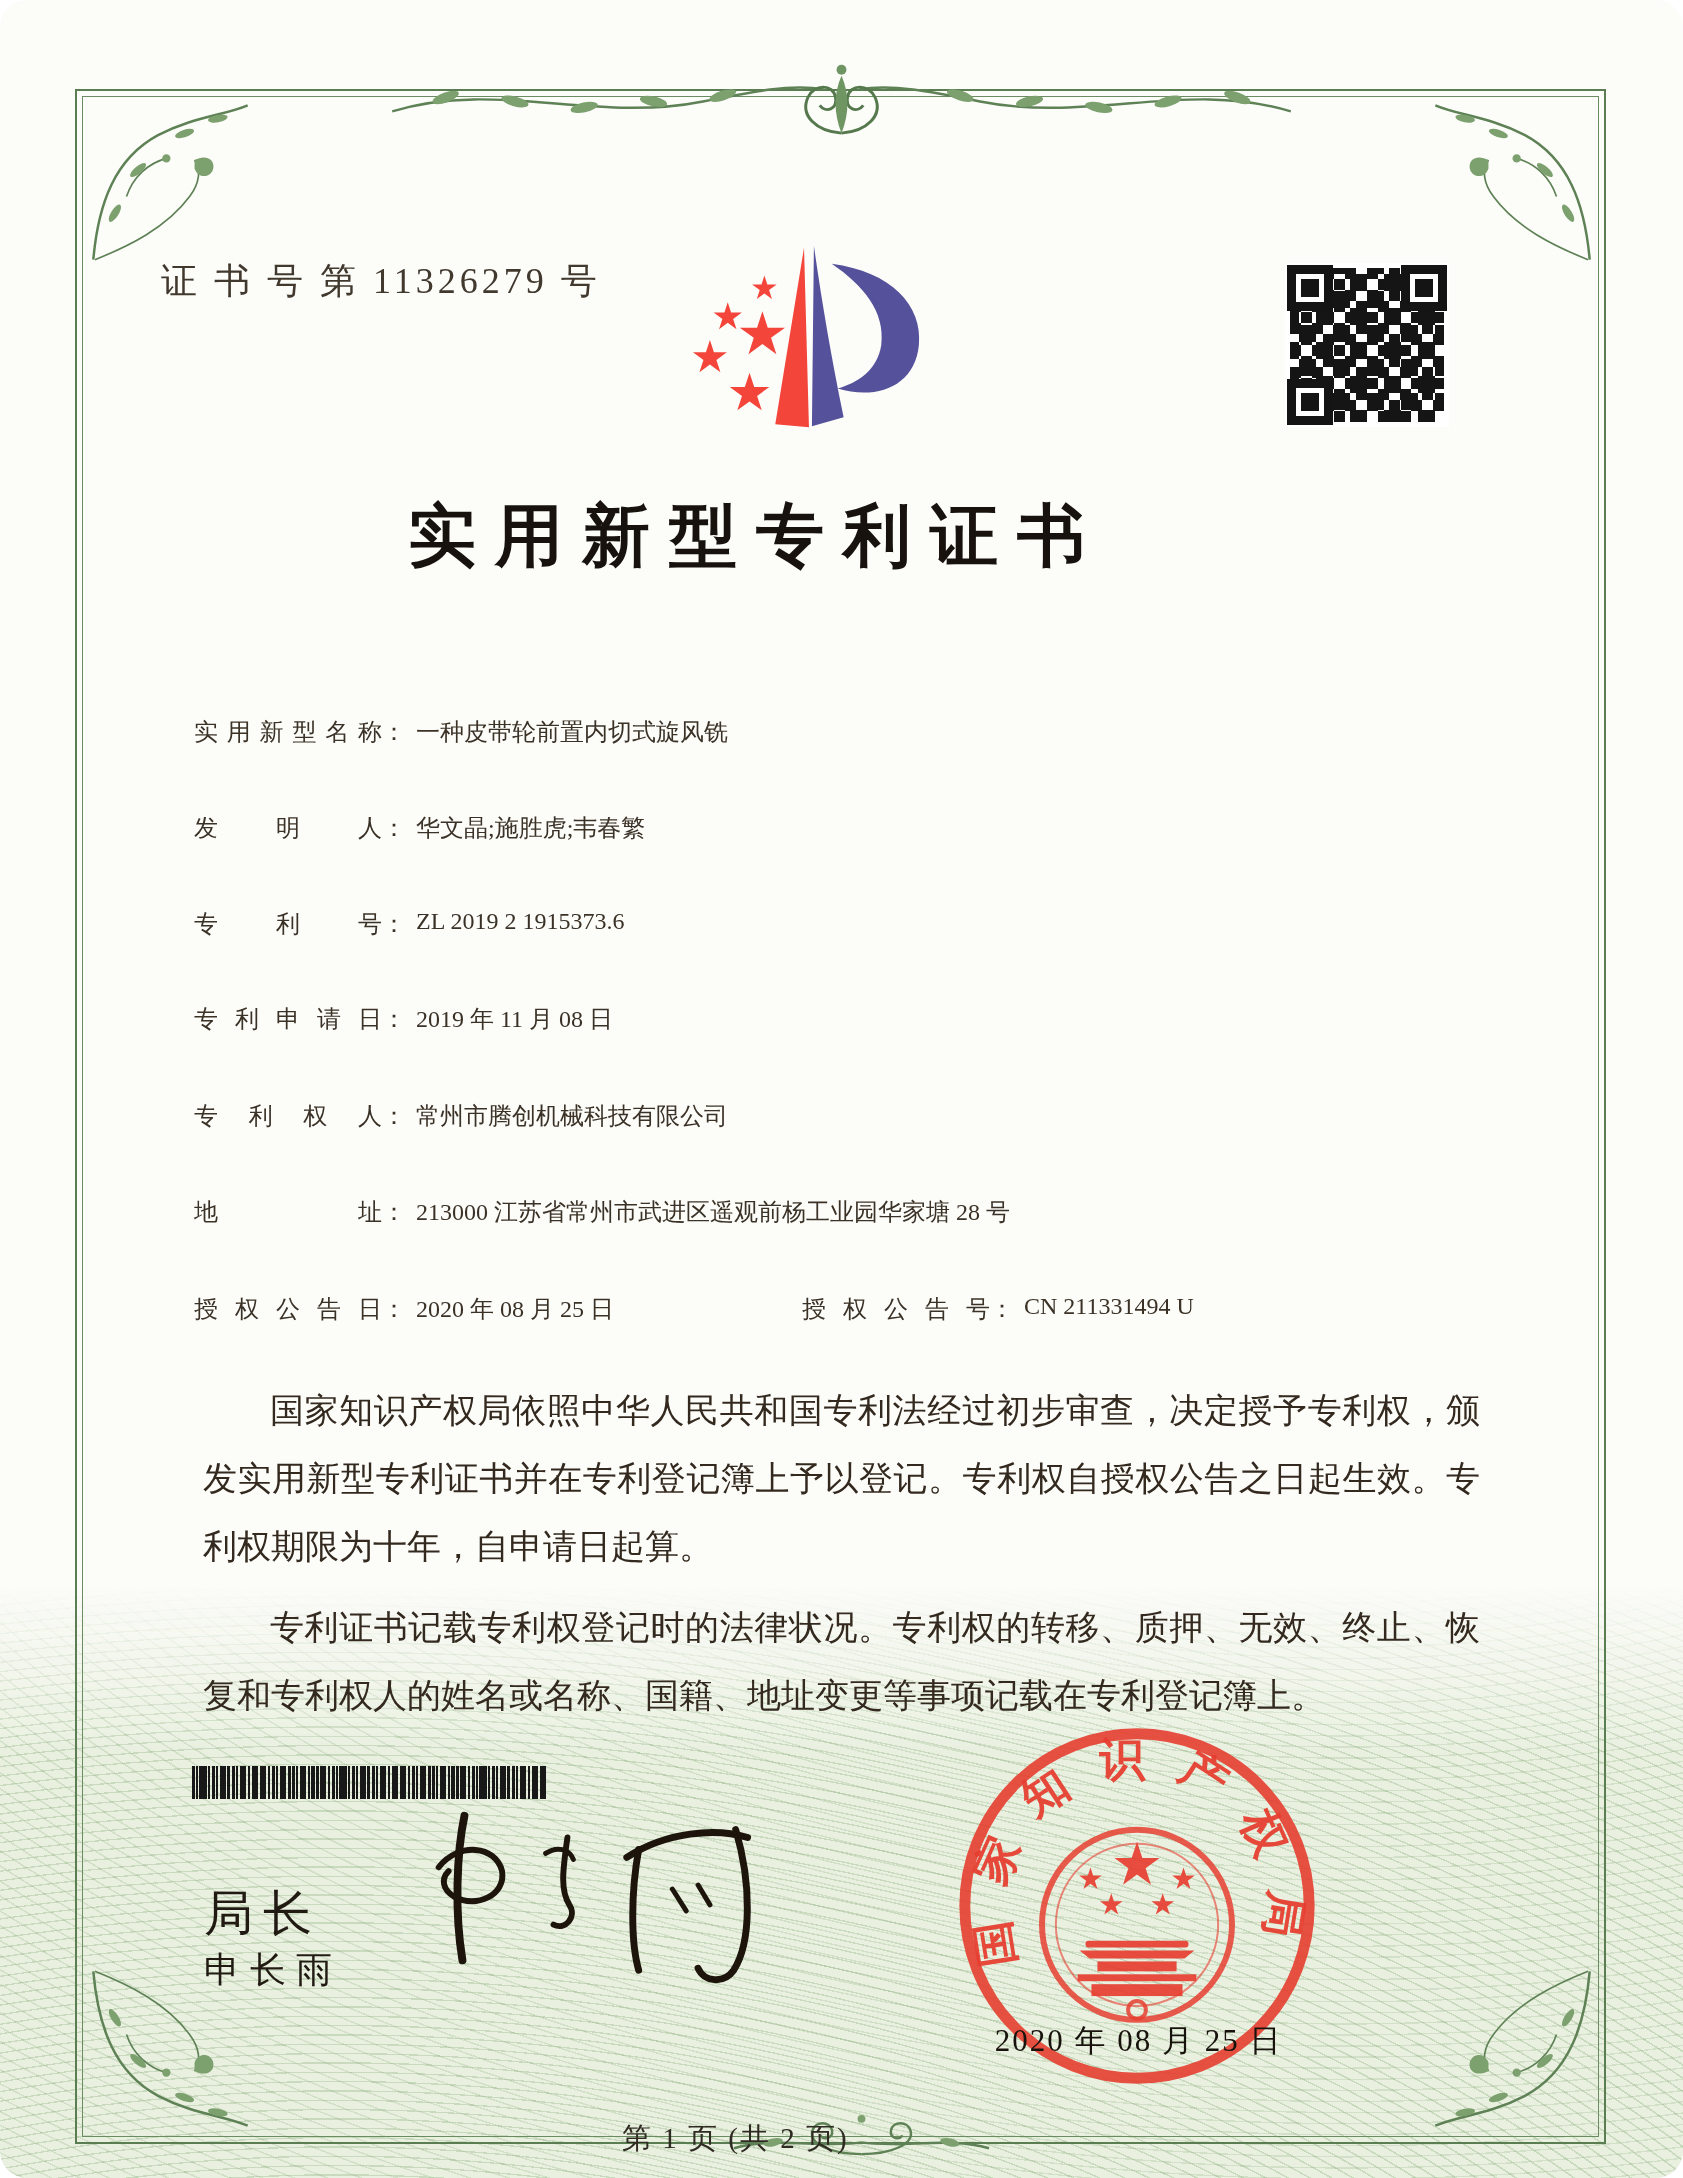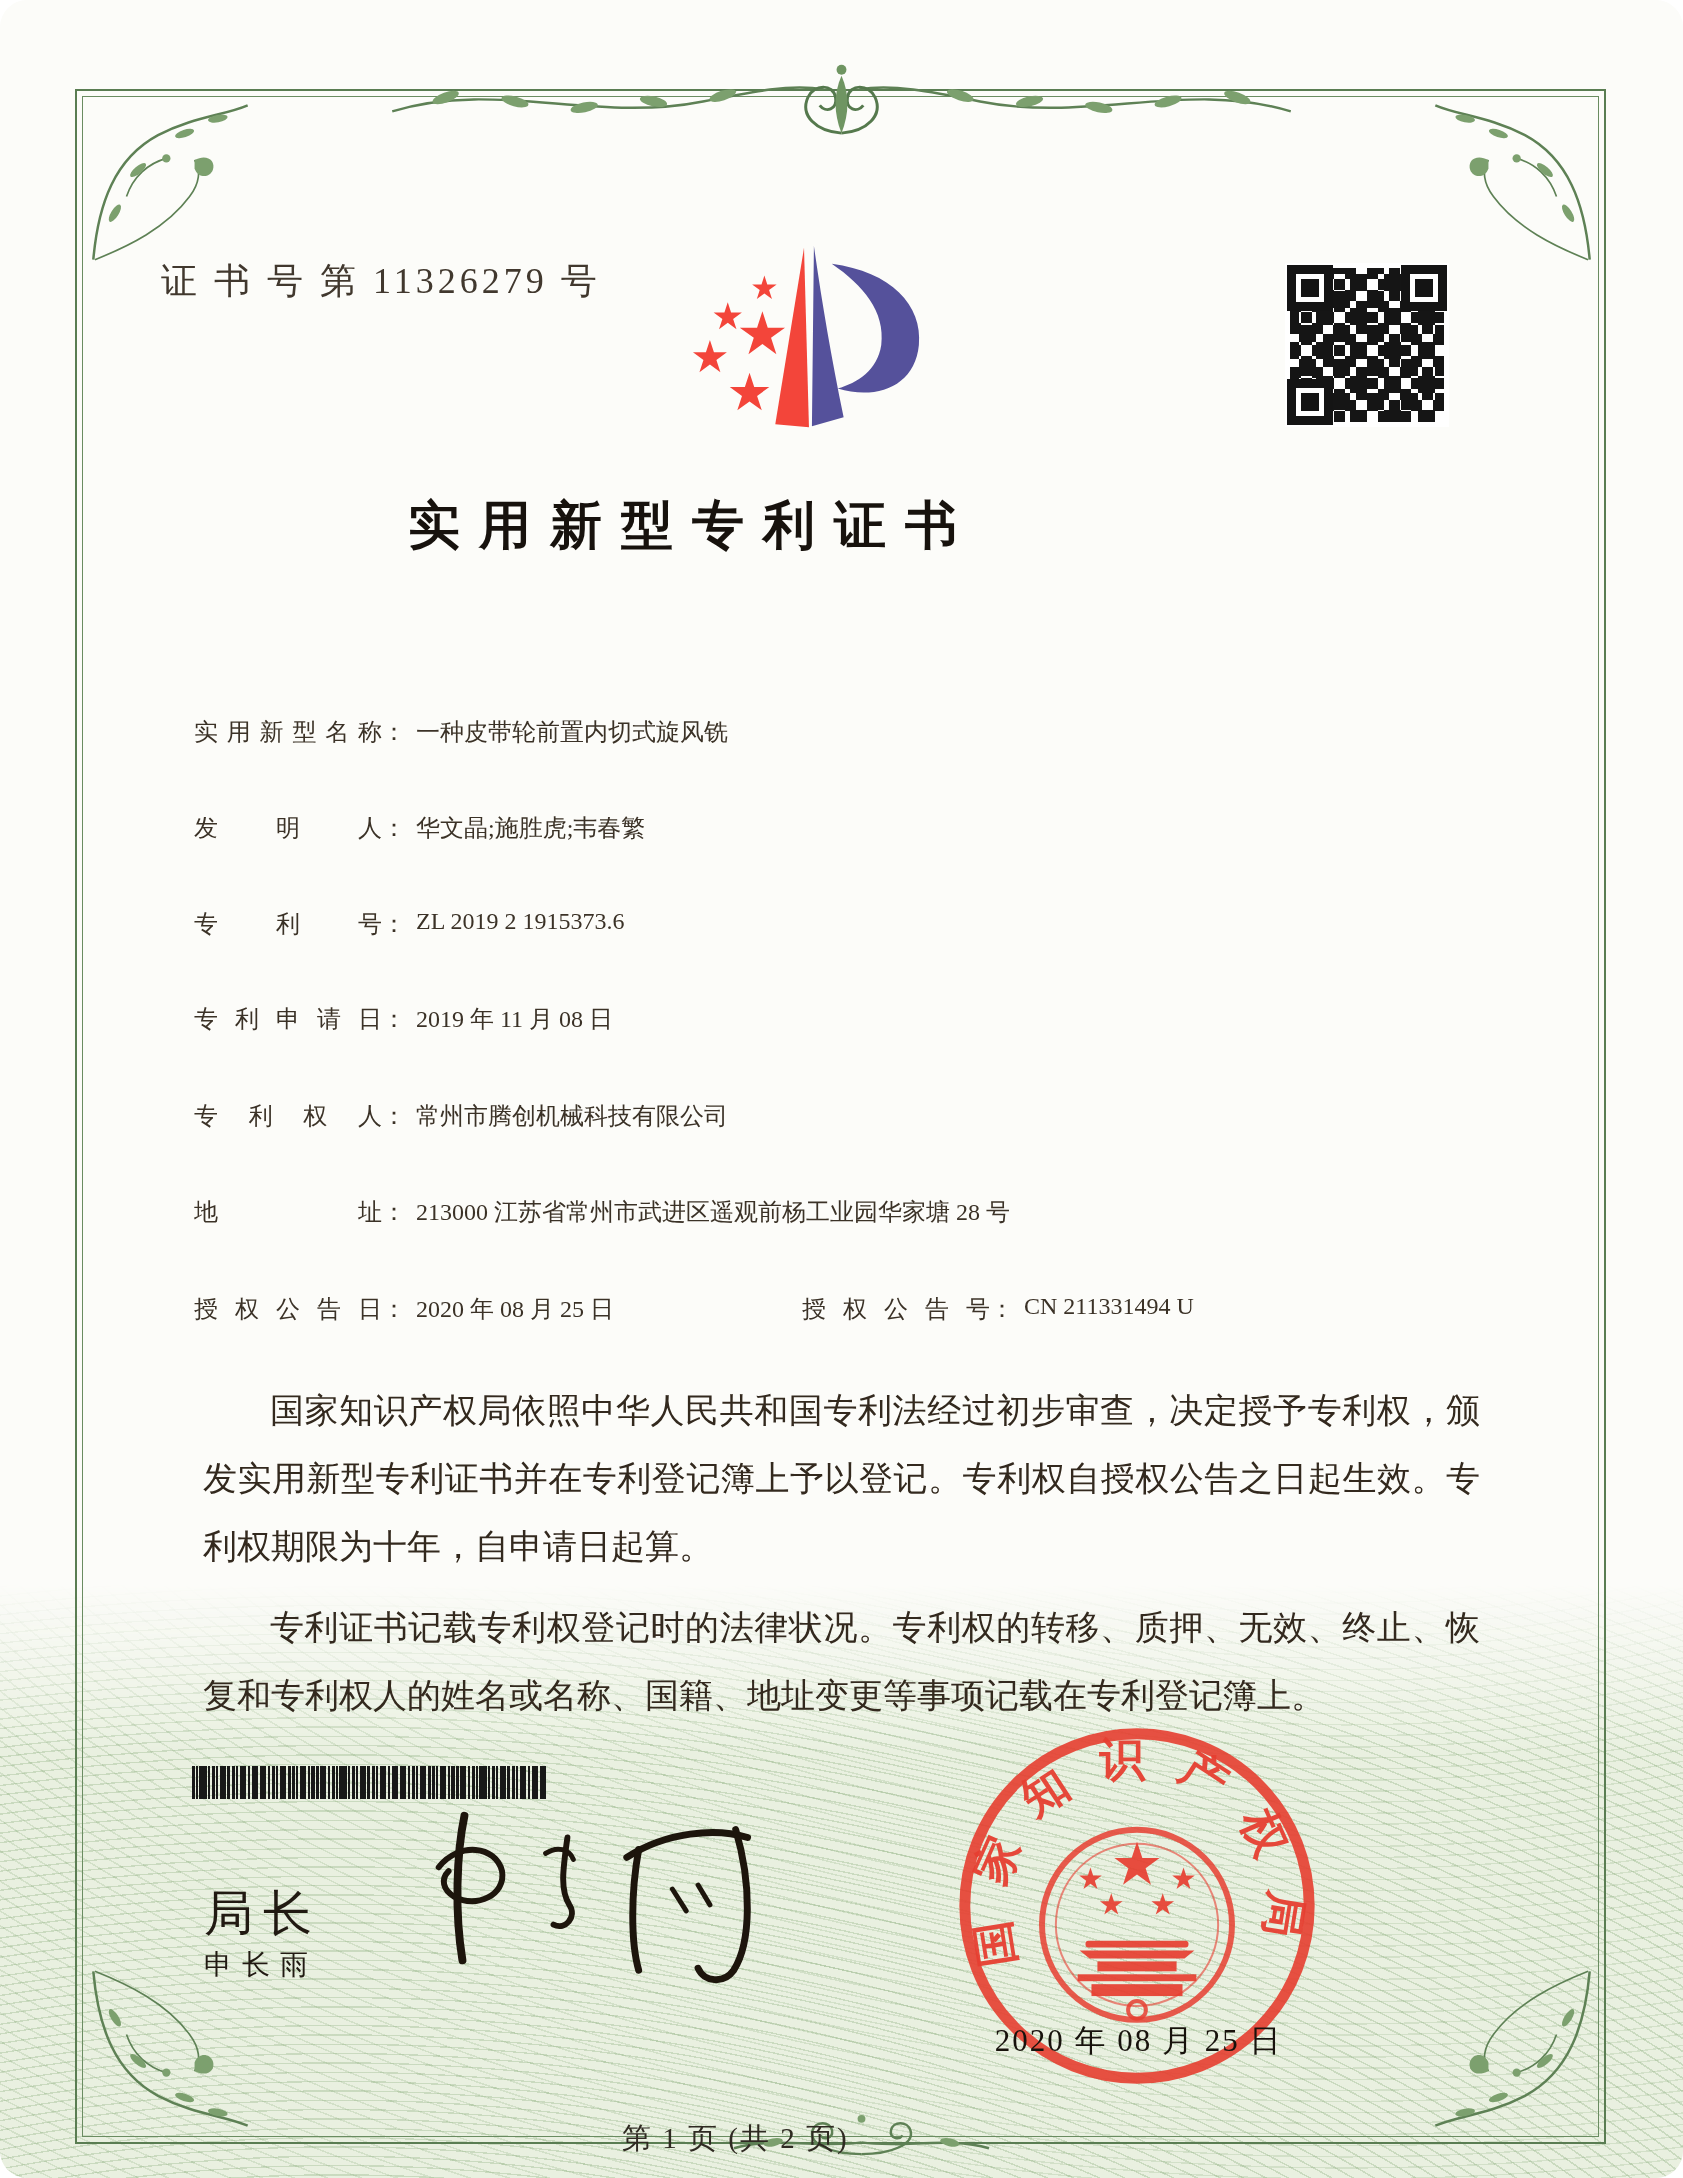--- a/index.html
+++ b/index.html
@@ -35,40 +35,40 @@
   .qr-data{position:absolute;inset:5px;
     background-image:
       repeating-conic-gradient(#151515 0 25%, transparent 0 50%),
       repeating-conic-gradient(#151515 0 25%, transparent 0 50%);
     background-position:0 0, 9px 6px;
     background-size:22px 22px, 34px 34px;}
   .qr-finder{position:absolute;width:46px;height:46px;border:9px solid #141414;background:#fff;box-sizing:border-box;}
   .qr-finder::after{content:"";position:absolute;inset:5px;background:#141414;}
   .qr-finder.tl{left:2px;top:2px;} .qr-finder.tr{right:2px;top:2px;} .qr-finder.bl{left:2px;bottom:2px;}
 
-  .title{position:absolute;left:408px;top:491px;margin:0;font-size:52px;font-weight:bold;letter-spacing:19px;color:#17120d;z-index:3;white-space:nowrap;}
+  .title{position:absolute;left:408px;top:491px;margin:0;font-size:68px;font-weight:bold;letter-spacing:19px;color:#17120d;z-index:3;white-space:nowrap;}
 
   
   .frow{position:absolute;left:194px;font-size:24px;color:#3b3227;z-index:3;white-space:nowrap;width:1287px;}
   .f-label{display:inline-block;width:188px;text-align:justify;text-align-last:justify;vertical-align:top;}
   .f-colon{display:inline-block;width:34px;vertical-align:top;}
   .f-value{vertical-align:top;}
   .group2{position:absolute;left:608px;top:0;}
 
   .bodytext{position:absolute;left:190px;top:1364px;width:1303px;z-index:3;}
   .bodytext p{margin:13px;font-size:34px;line-height:68px;color:#33291e;text-align:justify;text-indent:67px;}
 
   .barcode{position:absolute;left:192px;top:1766px;width:354px;height:33px;z-index:3;
     background-image:
       repeating-linear-gradient(90deg,#181818 0 2px,transparent 2px 4px),
       repeating-linear-gradient(90deg,#181818 0 3px,transparent 3px 10px),
       repeating-linear-gradient(90deg,#181818 0 1px,transparent 1px 7px);}
 
   .director-title{position:absolute;left:204px;top:1881px;font-size:49px;letter-spacing:10px;color:#211a12;z-index:3;text-align:center;}
-  .director-name{position:absolute;left:204px;top:1946px;font-size:28px;letter-spacing:10px;color:#211a12;z-index:3;}
+  .director-name{position:absolute;left:204px;top:1946px;font-size:36px;letter-spacing:10px;color:#211a12;z-index:3;}
   .sig{position:absolute;left:414px;top:1794px;z-index:3;}
 
   .seal{position:absolute;left:946px;top:1715px;z-index:4;}
   .seal-date{position:absolute;left:975px;top:2020px;width:327px;text-align:center;font-size:31px;letter-spacing:2px;color:#17120c;z-index:5;white-space:nowrap;}
 
   .footer{position:absolute;left:622px;top:2119px;font-size:29px;letter-spacing:2px;color:#2f2a22;z-index:5;white-space:nowrap;}
 </style>
 </head>
 <body>
 

